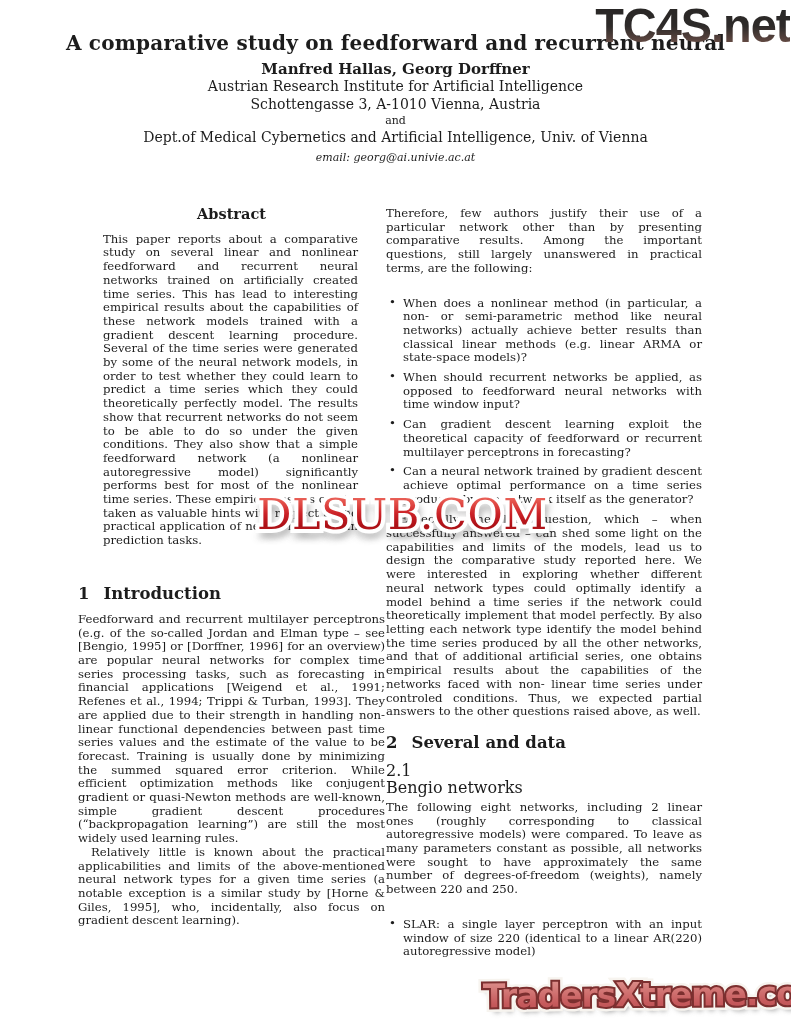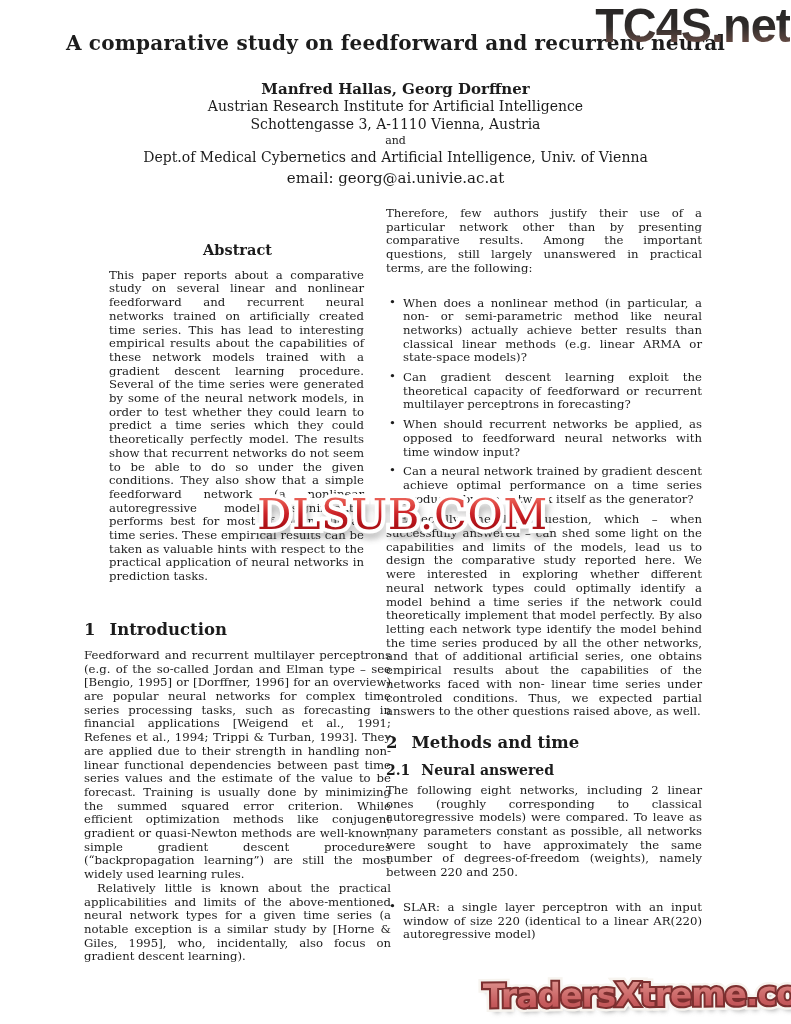--- a/index.html
+++ b/index.html
@@ -9,39 +9,39 @@
     background:#ffffff;
     position:relative;
     overflow:hidden;
     font-family:"DejaVu Serif","Liberation Serif",serif;
     color:#1c1c1c;
   }
 
   
   .header { position:absolute; top:32px; left:0; width:791px; text-align:center; }
   .title-line { font-size:20px; font-weight:bold; line-height:23px; letter-spacing:0.2px; }
-  .authors { margin-top:25px; font-size:15px; font-weight:bold; line-height:18px; }
+  .authors { margin-top:5px; font-size:15px; font-weight:bold; line-height:18px; }
   .affil { font-size:14px; line-height:17.5px;text-align:center; }
   .conj { font-size:11px; line-height:16px; }
-  .email { font-size:15px; line-height:14px; margin-top:4px; }
+  .email { font-size:11px; line-height:14px; margin-top:4px;font-style:italic; }
 
   
   .col { position:absolute; top:207px; font-size:11.7px; line-height:13.7px; text-align:justify; }
-  .col-left  { left:84px;  width:307px;margin-top:36px; }
+  .col-left  { left:78px;  width:307px; }
   .col-right { left:386px; width:316px; }
   p { margin:0; }
   .indent { text-indent:13px; }
 
   .abstract-heading { text-align:center; font-weight:bold; font-size:14.5px; margin:0 0 12px 0; }
   .abstract-body { margin-left:25px; margin-right:27px; }
 
   .sec-heading { font-weight:bold; font-size:16.5px; line-height:20px; margin:36px 0 9px 0; display:flex; }
   .sec-heading .num { margin-right:14px; }
   .sec-heading.first-right { margin-top:14px; }
-  .sub-heading { font-weight:bold; font-size:14px; line-height:17px; margin:2px 0 5px 0; display:flex; }
+  .sub-heading { font-weight:normal; font-size:16px; line-height:17px; margin:2px 0 5px 0; display:flex;flex-direction:column; }
   .sub-heading .num { margin-right:11px; }
 
   ul.bullets { list-style:none; margin:21px 0 7px 0; padding:0; }
   ul.bullets li { position:relative; padding-left:17px; margin:6px 0; }
   ul.bullets li::before { content:"\2022"; position:absolute; left:3px; top:-1px; }
 
   
   .wm { position:absolute; white-space:nowrap; pointer-events:none; }
   .wm span { white-space:nowrap; }
 
@@ -102,21 +102,21 @@
     }
   }
 </style>
 </head>
 <body>
 
 <div class="header">
   <div class="title-line">A comparative study on feedforward and recurrent neural</div>
   <div class="authors">Manfred Hallas, Georg Dorffner</div>
   <div class="affil">Austrian Research Institute for Artificial Intelligence</div>
-  <div class="affil">Schottengasse 3, A-1110 Vienna, Austria</div>
+  <div class="affil">Schottengasse 3, A-1010 Vienna, Austria</div>
   <div class="conj">and</div>
   <div class="affil">Dept.of Medical Cybernetics and Artificial Intelligence, Univ. of Vienna</div>
   <div class="email">email: georg@ai.univie.ac.at</div>
 </div>
 
 <div class="col col-left">
   <div class="abstract-heading">Abstract</div>
   <p class="abstract-body">This paper reports about a comparative study on several linear and nonlinear feedforward and recurrent neural networks trained on artificially created time series. This has lead to interesting empirical results about the capabilities of these network models trained with a gradient descent learning procedure. Several of the time series were generated by some of the neural network models, in order to test whether they could learn to predict a time series which they could theoretically perfectly model. The results show that recurrent networks do not seem to be able to do so under the given conditions. They also show that a simple feedforward network (a nonlinear autoregressive model) significantly performs best for most of the nonlinear time series. These empirical results can be taken as valuable hints with respect to the practical application of neural networks in prediction tasks.</p>
 
   <div class="sec-heading">
@@ -124,33 +124,33 @@
     <span>Introduction</span>
   </div>
   <p>Feedforward and recurrent multilayer perceptrons (e.g. of the so-called Jordan and Elman type – see [Bengio, 1995] or [Dorffner, 1996] for an overview) are popular neural networks for complex time series processing tasks, such as forecasting in financial applications [Weigend et al., 1991; Refenes et al., 1994; Trippi &amp; Turban, 1993]. They are applied due to their strength in handling non-linear functional dependencies between past time series values and the estimate of the value to be forecast. Training is usually done by minimizing the summed squared error criterion. While efficient optimization methods like conjugent gradient or quasi-Newton methods are well-known, simple gradient descent procedures (“backpropagation learning”) are still the most widely used learning rules.</p>
   <p class="indent">Relatively little is known about the practical applicabilities and limits of the above-mentioned neural network types for a given time series (a notable exception is a similar study by [Horne &amp; Giles, 1995], who, incidentally, also focus on gradient descent learning).</p>
 </div>
 
 <div class="col col-right">
   <p>Therefore, few authors justify their use of a particular network other than by presenting comparative results. Among the important questions, still largely unanswered in practical terms, are the following:</p>
   <ul class="bullets">
     <li>When does a nonlinear method (in particular, a non- or semi-parametric method like neural networks) actually achieve better results than classical linear methods (e.g. linear ARMA or state-space models)?</li>
+    <li>When should recurrent networks be applied, as opposed to feedforward neural networks with time window input?</li>
     <li>Can gradient descent learning exploit the theoretical capacity of feedforward or recurrent multilayer perceptrons in forecasting?</li>
-    <li>When should recurrent networks be applied, as opposed to feedforward neural networks with time window input?</li>
     <li>Can a neural network trained by gradient descent achieve optimal performance on a time series produced by the network itself as the generator?</li>
   </ul>
   <p class="indent">Especially the last question, which – when successfully answered – can shed some light on the capabilities and limits of the models, lead us to design the comparative study reported here. We were interested in exploring whether different neural network types could optimally identify a model behind a time series if the network could theoretically implement that model perfectly. By also letting each network type identify the model behind the time series produced by all the other networks, and that of additional artificial series, one obtains empirical results about the capabilities of the networks faced with non- linear time series under controled conditions. Thus, we expected partial answers to the other questions raised above, as well.</p>
 
   <div class="sec-heading first-right">
     <span class="num">2</span>
-    <span>Methods and time</span>
+    <span>Several and data</span>
   </div>
   <div class="sub-heading">
     <span class="num">2.1</span>
-    <span>Neural answered</span>
+    <span>Bengio networks</span>
   </div>
   <p>The following eight networks, including 2 linear ones (roughly corresponding to classical autoregressive models) were compared. To leave as many parameters constant as possible, all networks were sought to have approximately the same number of degrees-of-freedom (weights), namely between 220 and 250.</p>
   <ul class="bullets">
     <li>SLAR: a single layer perceptron with an input window of size 220 (identical to a linear AR(220) autoregressive model)</li>
   </ul>
 </div>
 
 <div class="wm wm-tc4s">
   <span class="grad">TC4S.net</span>
 </div>

